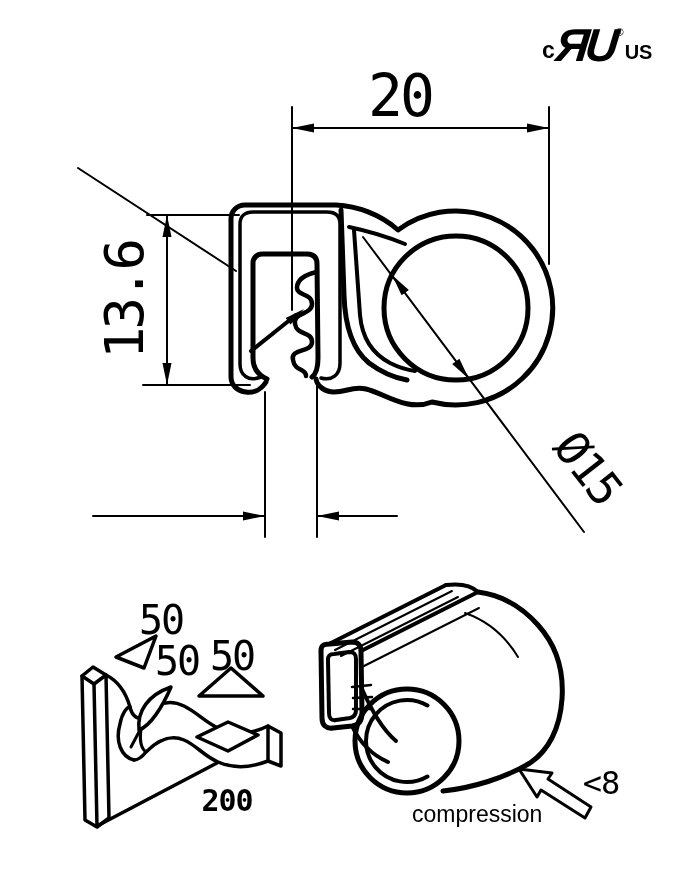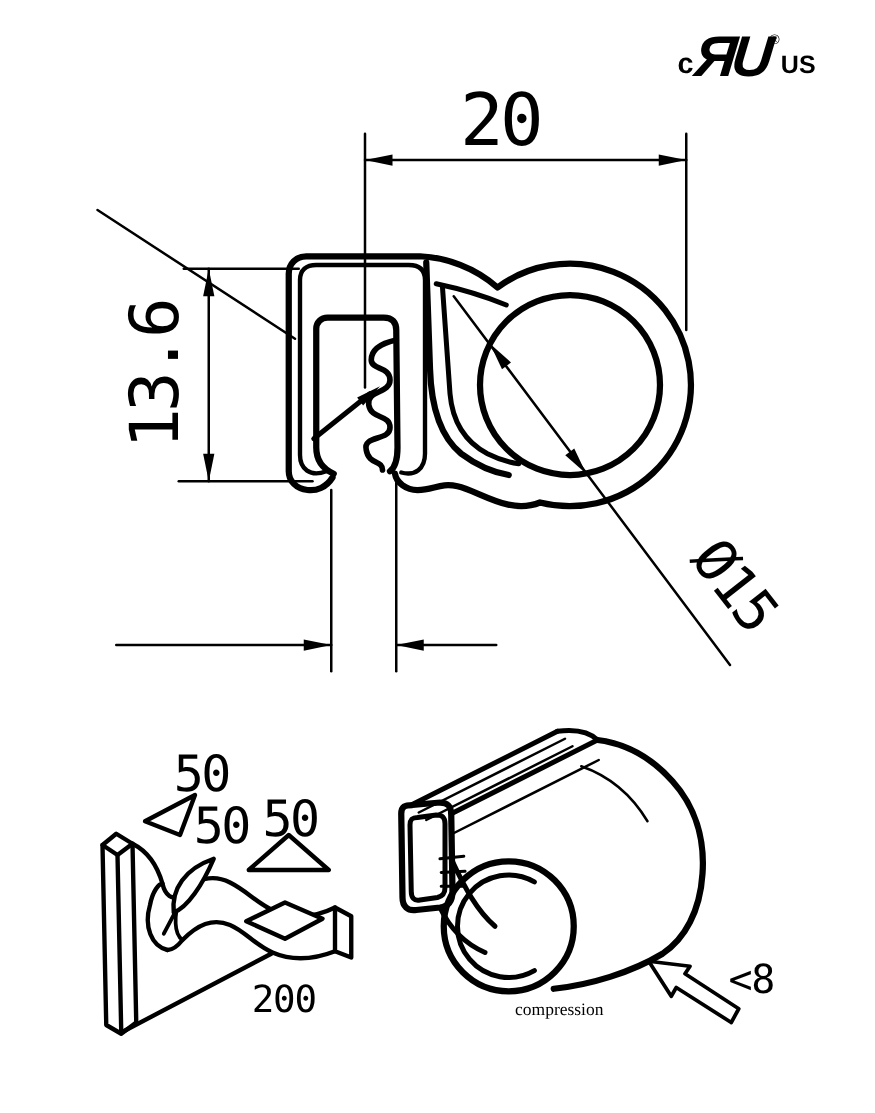--- a/index.html
+++ b/index.html
@@ -12,21 +12,21 @@
   .rot90{transform:translate(-50%,-50%) rotate(-90deg);}
   .rot53{transform:translate(-50%,-50%) rotate(52deg);}
   .callout{font-size:33px;line-height:1.08;letter-spacing:.5px;width:240px;}
   .dim-big{font-size:58px;letter-spacing:-3px;}
   .dim-h{font-size:54px;letter-spacing:-3px;}
   .dim-grip{font-size:52px;letter-spacing:-2px;}
   .dim-dia{font-size:46px;letter-spacing:-2px;}
   .dim-sm{font-size:40px;letter-spacing:-2px;}
   .dim-200{font-size:30px;letter-spacing:-1px;}
   .dim-c8{font-size:32px;letter-spacing:-1px;}
-  .caption{font-size:14px;font-family:Liberation Serif, serif;}
+  .caption{font-size:23px;}
   #ul-mark{position:absolute;left:542px;top:24px;display:flex;align-items:flex-end;}
   #ul-c{font-size:23px;font-weight:bold;margin:0 1px 2px 0;}
   #ul-mono{font-size:46px;font-weight:900;font-style:italic;letter-spacing:-4px;
            line-height:.92;transform:skewX(-6deg);}
   #ul-reg{font-size:11px;align-self:flex-start;margin:2px 0 0 1px;}
   #ul-us{font-size:20px;font-weight:bold;margin:13px 0 2px 1px;}
 </style>
 </head>
 <body>
 
@@ -129,18 +129,18 @@
     <span id="ul-us">US</span>
   </div>
 
   <div class="lbl cad dim-big ctr" style="left:400px;top:96px;">20</div>
   <div class="lbl cad dim-h rot90" style="left:124px;top:300px;">13.6</div>
   <div class="lbl cad dim-dia rot53" style="left:588px;top:468px;">Ø15</div>
 
   <div class="lbl cad dim-sm ctr" style="left:161px;top:620px;">50</div>
   <div class="lbl cad dim-sm ctr" style="left:177px;top:661px;">50</div>
   <div class="lbl cad dim-sm ctr" style="left:232px;top:656px;">50</div>
-  <div class="lbl cad dim-200 ctr" style="left:227px;top:800px;">200</div>
+  <div class="lbl cad dim-200 ctr" style="left:227px;top:800px;font-weight:bold;">200</div>
 
   <div class="lbl cad dim-c8 ctr" style="left:601px;top:783px;">&lt;8</div>
   <div class="lbl caption" style="left:412px;top:801px;">compression</div>
 
 </div>
 
 </body></html>

